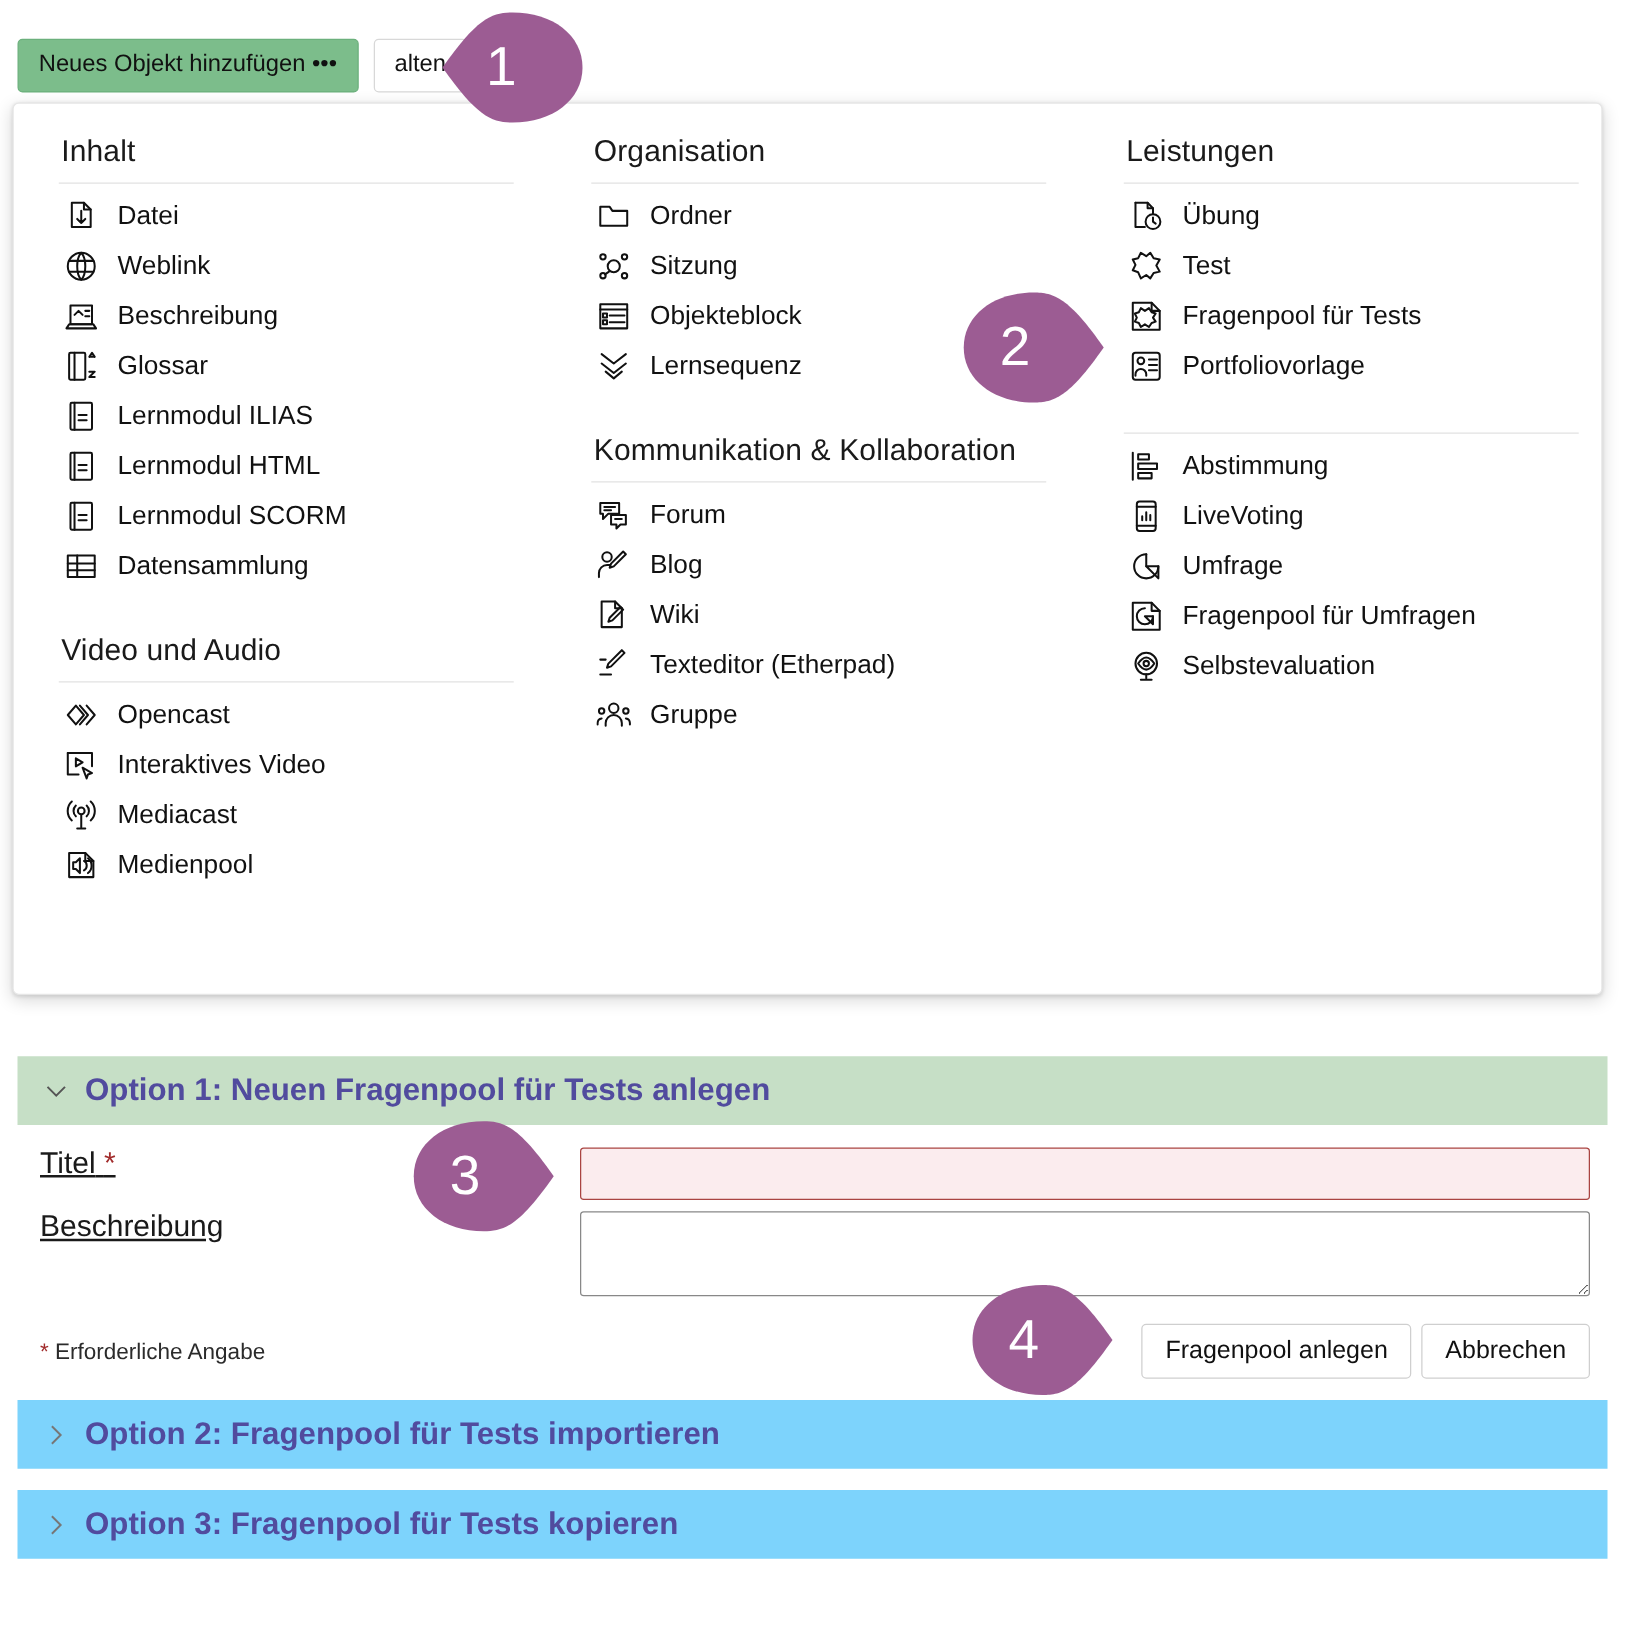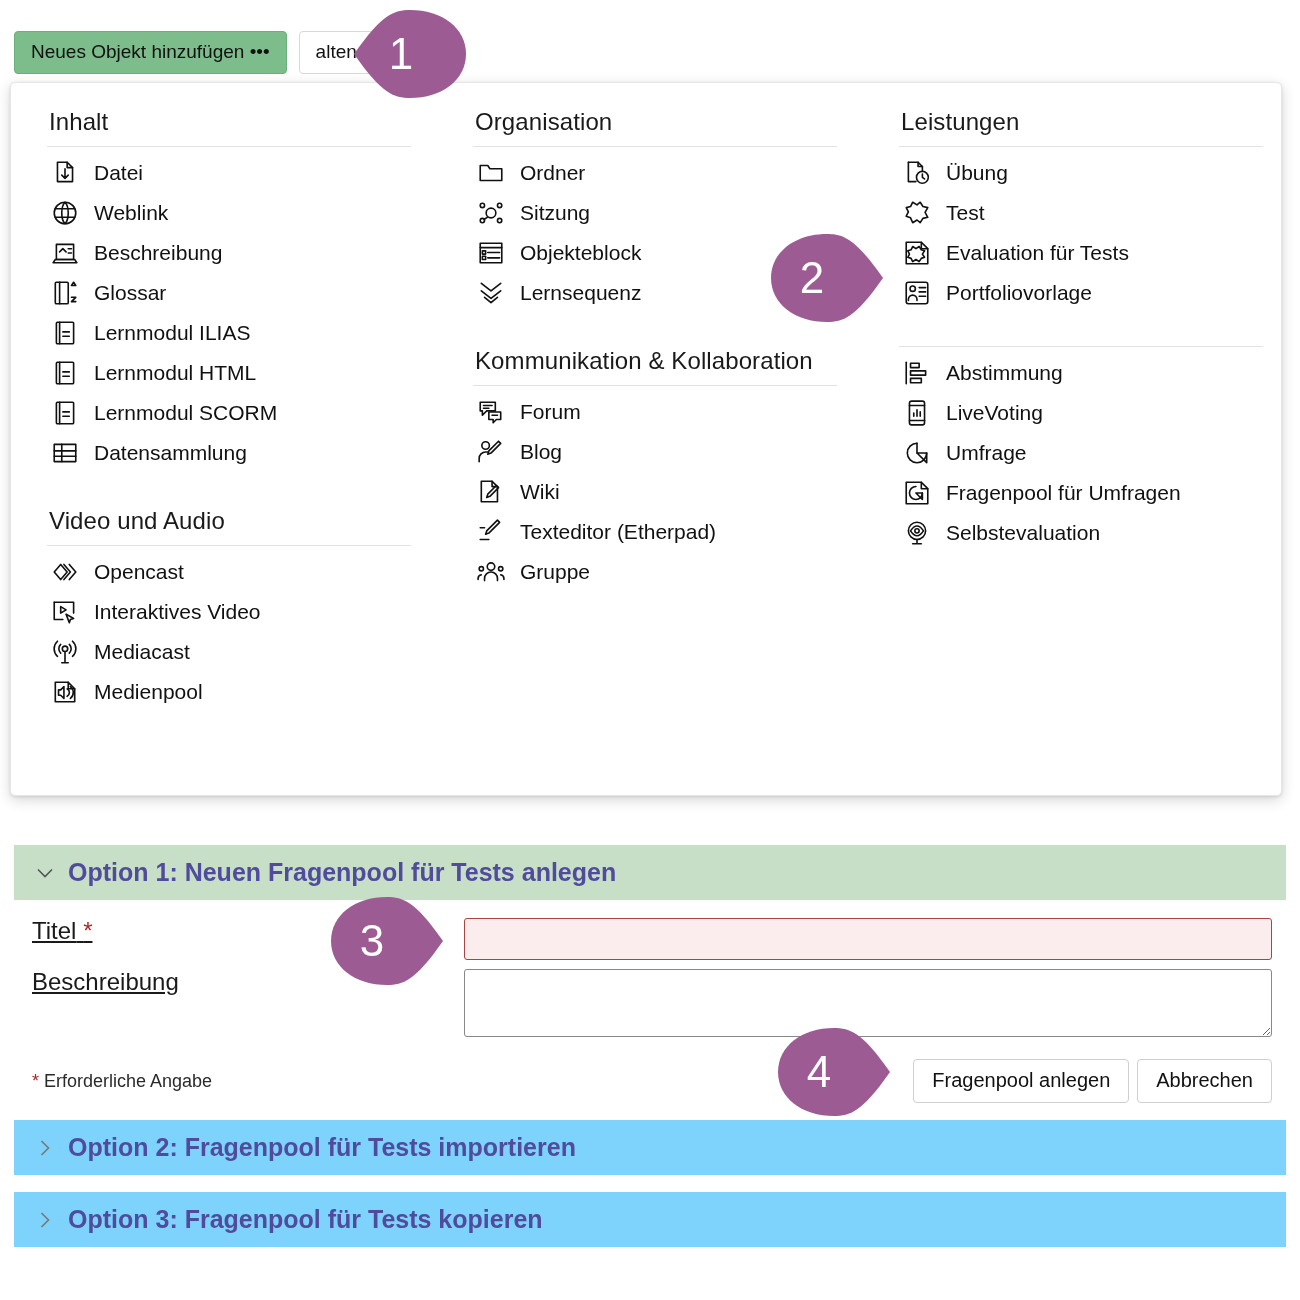--- a/index.html
+++ b/index.html
@@ -433,21 +433,21 @@
             <span class="lbl">Test</span>
           </div>
           <div class="entry">
             <span class="ico">
               <svg viewBox="0 0 26 26">
                 <path d="M3 3h14l6 6v14H3z" fill="none" stroke="#111" stroke-width="1.5" stroke-linecap="round" stroke-linejoin="round"></path>
                 <path d="M17 3v6h6" fill="none" stroke="#111" stroke-width="1.5" stroke-linecap="round" stroke-linejoin="round"></path>
                 <path d="M9 7l3 2 3-2 2 3 3 1-2 3 2 3-3 1-2 3-3-2-3 2-1.5-3-3-1 1.5-3-1.5-3 3-1z" fill="none" stroke="#111" stroke-width="1.5" stroke-linecap="round" stroke-linejoin="round"></path>
               </svg>
             </span>
-            <span class="lbl">Evaluation für Tests</span>
+            <span class="lbl">Fragenpool für Tests</span>
           </div>
           <div class="entry">
             <span class="ico">
               <svg viewBox="0 0 26 26">
                 <rect x="3" y="3" width="20" height="20" rx="2" fill="none" stroke="#111" stroke-width="1.5" stroke-linecap="round" stroke-linejoin="round"></rect>
                 <circle cx="9" cy="9" r="2.5" fill="none" stroke="#111" stroke-width="1.5" stroke-linecap="round" stroke-linejoin="round"></circle>
                 <path d="M5 20v-1a4 4 0 018 0v1" fill="none" stroke="#111" stroke-width="1.5" stroke-linecap="round" stroke-linejoin="round"></path>
                 <path d="M15 8h6M15 12h6M15 16h6" fill="none" stroke="#111" stroke-width="1.5" stroke-linecap="round" stroke-linejoin="round"></path>
               </svg>
             </span>

